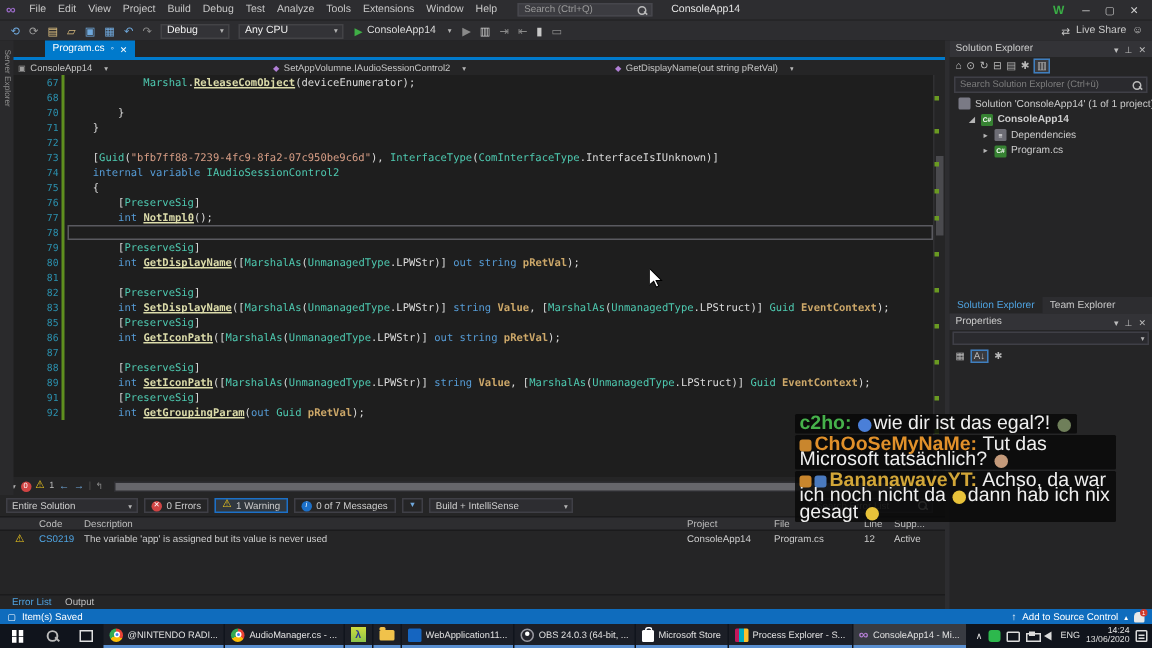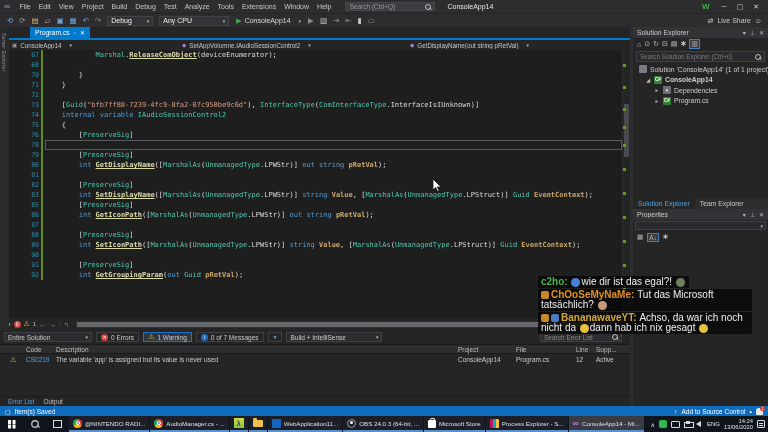--- a/index.html
+++ b/index.html
@@ -118,21 +118,21 @@
   .ico-solution{background:#7a7a85;} .ico-csproj{background:#368232;} .ico-deps{background:#6d6d75;} .ico-csfile{background:#368232;}
   .rtabs{height:11px;background:#2d2d30;display:flex;align-items:stretch;font-size:6.8px;}
   .rtab-a{background:#252526;color:#4fa3e0;display:flex;align-items:center;padding:0 5px;}
   .rtab-i{display:flex;align-items:center;padding:0 5px;color:#c8c8c8;}
   .props-combo{height:9px;margin:1px 2px;background:#2a2a2e;border:1px solid #3f3f46;display:flex;align-items:center;justify-content:flex-end;padding:0 2px;}
   .props-toolbar{height:12px;display:flex;align-items:center;gap:4px;padding:0 4px;color:#b8b8b8;font-size:6.5px;}
   .props-toolbar .boxed{border:1px solid #3f7fbf;background:#3a3a3e;padding:0 1px;}
   .fill{flex:1;}
 
   
-  .chat{position:absolute;left:530px;top:276px;width:214px;z-index:9;font-size:10px;line-height:10px;color:#efefef;margin-left:8px;}
+  .chat{position:absolute;left:530px;top:276px;width:214px;z-index:9;font-size:13px;line-height:10px;color:#efefef;}
   .chat-msg{display:table;background:rgba(8,8,8,0.84);padding:1px 3px;margin-bottom:1px;border-radius:1px;max-width:238px;}
   .chat-name{font-weight:bold;}
   .badge{display:inline-block;width:8px;height:8px;border-radius:2px;vertical-align:-1px;margin-right:2px;}
   .emote{display:inline-block;width:9px;height:9px;border-radius:50%;vertical-align:-2px;margin:0 1px;}
 
   
   .taskbar{position:absolute;left:0;top:416px;width:768px;height:16px;background:var(--tb);display:flex;align-items:stretch;color:#e0e0e0;}
   .tb-btn{width:23px;display:flex;align-items:center;justify-content:center;}
   .ico-win{width:3.5px;height:3.5px;background:#fff;box-shadow:4.5px 0 #fff,0 4.5px #fff,4.5px 4.5px #fff;margin:-4px 4px 0 0;}
   .ico-task{width:9px;height:8px;border:1px solid #e0e0e0;}
@@ -323,20 +323,28 @@
             <span class="code"><span class="tok-w">    {</span></span>
           </div>
           <div class="cl">
             <span class="bp"></span>
             <span class="ln">76</span>
             <span class="chg">
               <i></i>
             </span>
             <span class="code"><span class="tok-w">        [</span><span class="tok-t">PreserveSig</span><span class="tok-w">]</span></span>
           </div>
+          <div class="cl">
+            <span class="bp"></span>
+            <span class="ln">77</span>
+            <span class="chg">
+              <i></i>
+            </span>
+            <span class="code"><span class="tok-w">        </span><span class="tok-k">int</span><span class="tok-w"> </span><span class="tok-m">NotImpl0</span><span class="tok-w">();</span></span>
+          </div>
           <div class="cl current">
             <span class="bp"></span>
             <span class="ln">78</span>
             <span class="chg">
               <i></i>
             </span>
             <span class="code"></span>
           </div>
           <div class="cl">
             <span class="bp"></span>
@@ -410,28 +418,20 @@
             </span>
             <span class="code"><span class="tok-w">        [</span><span class="tok-t">PreserveSig</span><span class="tok-w">]</span></span>
           </div>
           <div class="cl">
             <span class="bp"></span>
             <span class="ln">89</span>
             <span class="chg">
               <i></i>
             </span>
             <span class="code"><span class="tok-w">        </span><span class="tok-k">int</span><span class="tok-w"> </span><span class="tok-m">SetIconPath</span><span class="tok-w">([</span><span class="tok-t">MarshalAs</span><span class="tok-w">(</span><span class="tok-t">UnmanagedType</span><span class="tok-w">.LPWStr)] </span><span class="tok-k">string</span><span class="tok-w"> </span><span class="tok-p">Value</span><span class="tok-w">, [</span><span class="tok-t">MarshalAs</span><span class="tok-w">(</span><span class="tok-t">UnmanagedType</span><span class="tok-w">.LPStruct)] </span><span class="tok-t">Guid</span><span class="tok-w"> </span><span class="tok-p">EventContext</span><span class="tok-w">);</span></span>
-          </div>
-          <div class="cl">
-            <span class="bp"></span>
-            <span class="ln">90</span>
-            <span class="chg">
-              <i></i>
-            </span>
-            <span class="code"></span>
           </div>
           <div class="cl">
             <span class="bp"></span>
             <span class="ln">91</span>
             <span class="chg">
               <i></i>
             </span>
             <span class="code"><span class="tok-w">        [</span><span class="tok-t">PreserveSig</span><span class="tok-w">]</span></span>
           </div>
           <div class="cl">

